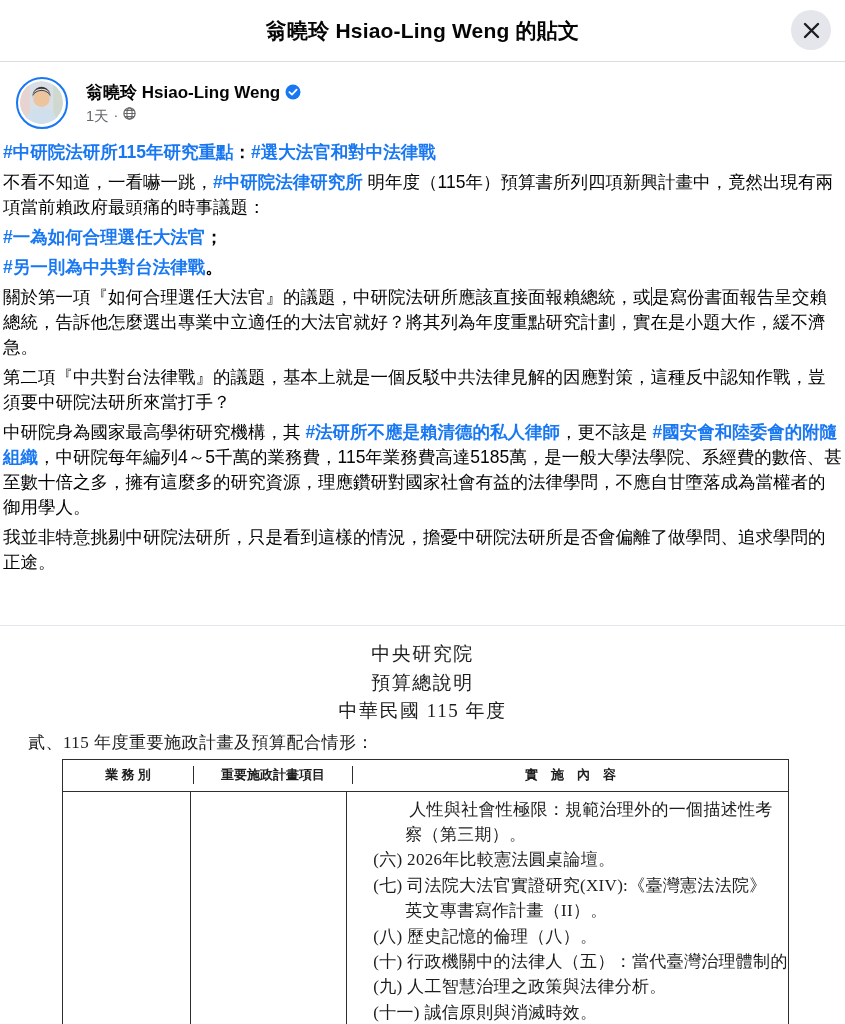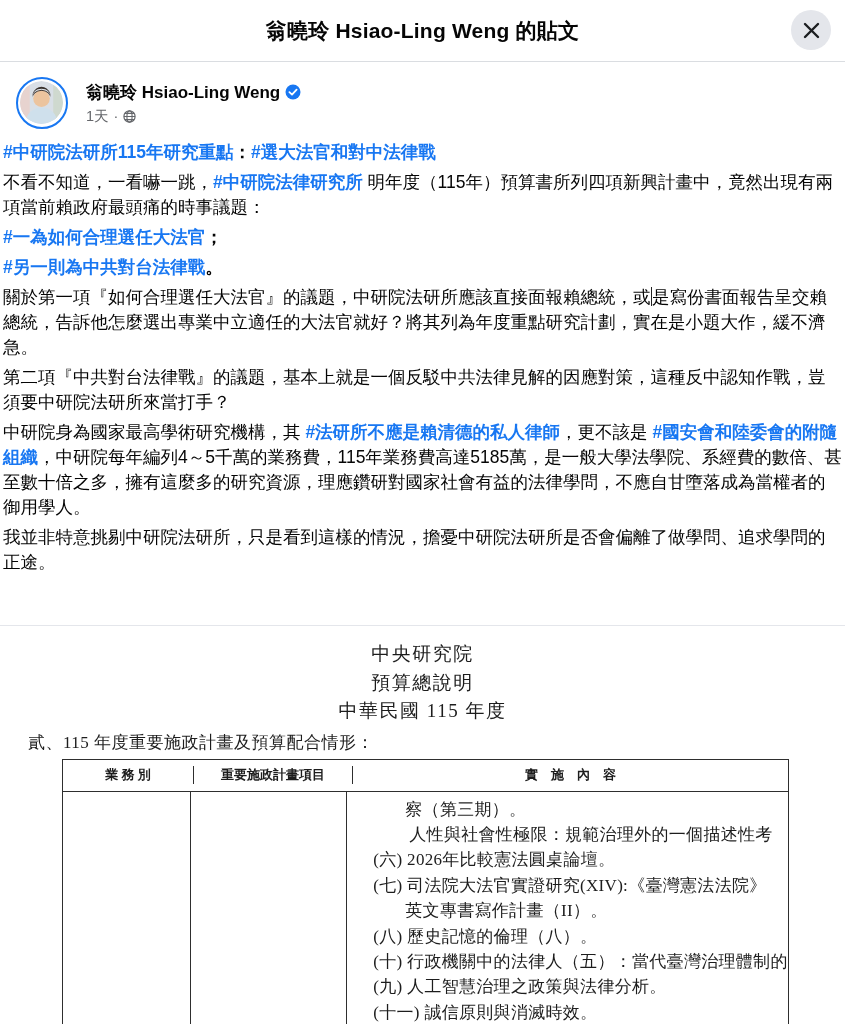--- a/index.html
+++ b/index.html
@@ -15,21 +15,21 @@
   .close-btn{position:absolute;right:14px;top:10px;width:40px;height:40px;border-radius:50%;
     background:#e4e6eb;display:flex;align-items:center;justify-content:center;cursor:pointer;border:none;}
   
   .author-row{display:flex;padding:15px 16px 4px;gap:10px;align-items:center;}
   .avatar-ring{width:52px;height:52px;border-radius:50%;border:2.5px solid #1877f2;
     box-sizing:border-box;padding:2px;flex:0 0 auto;cursor:pointer;}
   .avatar-ring svg{display:block;width:43px;height:43px;border-radius:50%;}
   .author-meta{display:flex;flex-direction:column;gap:3px;margin-left:8px;}
   .author-name-line{display:flex;align-items:center;gap:5px;}
   .author-name{font-size:17px;font-weight:700;cursor:pointer;}
-  .meta-line{display:flex;align-items:center;gap:5px;font-size:14.5px;color:#65676b;}
+  .meta-line{display:flex;align-items:flex-start;gap:5px;font-size:14.5px;color:#65676b;}
   .meta-line .ts{cursor:pointer;}
   
   .post-text{padding:7px 3px 10px;font-size:17.5px;line-height:25px;}
   .para{margin:0 0 5px;}
   .hashtag{color:#1877f2;font-weight:700;cursor:pointer;}
   .seg-bold{font-weight:700;}
   .caret{display:inline-block;width:1.5px;height:19px;background:#222;vertical-align:-3px;}
   
   .attachment{border-top:1px solid #e4e6eb;border-bottom:1px solid #d8dadf;
     height:424px;overflow:hidden;position:relative;background:#fff;cursor:pointer;
@@ -130,22 +130,22 @@
     <div class="doc-thead">
       <div class="c c1">業 務 別</div>
       <div class="c c2">重要施政計畫項目</div>
       <div class="c c3">實　施　內　容</div>
     </div>
     <div class="doc-tbody">
       <div class="c1"></div>
       <div class="c2"></div>
       <div class="c3">
         <div class="doc-lines">
+            <div class="doc-line first">人性與社會性極限：規範治理外的一個描述性考</div>
             <div class="doc-line cont">察（第三期）。</div>
-            <div class="doc-line first">人性與社會性極限：規範治理外的一個描述性考</div>
             <div class="doc-line">(六) 2026年比較憲法圓桌論壇。</div>
             <div class="doc-line">(七) 司法院大法官實證研究(XIV):《臺灣憲法法院》</div>
             <div class="doc-line cont">英文專書寫作計畫（II）。</div>
             <div class="doc-line">(八) 歷史記憶的倫理（八）。</div>
             <div class="doc-line">(十) 行政機關中的法律人（五）：當代臺灣治理體制的</div>
             <div class="doc-line">(九) 人工智慧治理之政策與法律分析。</div>
             <div class="doc-line">(十一) 誠信原則與消滅時效。</div>
             <div class="doc-line">(十二) 原住民身分法8之1在「部落認同」的原住民身分</div>
           </div>
       </div>

